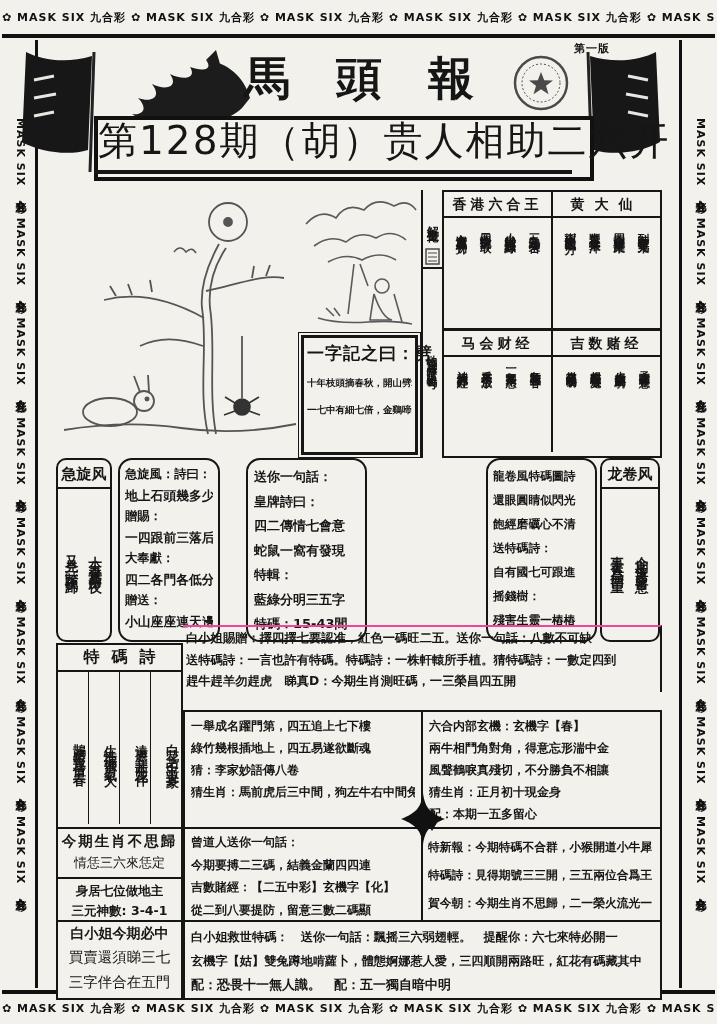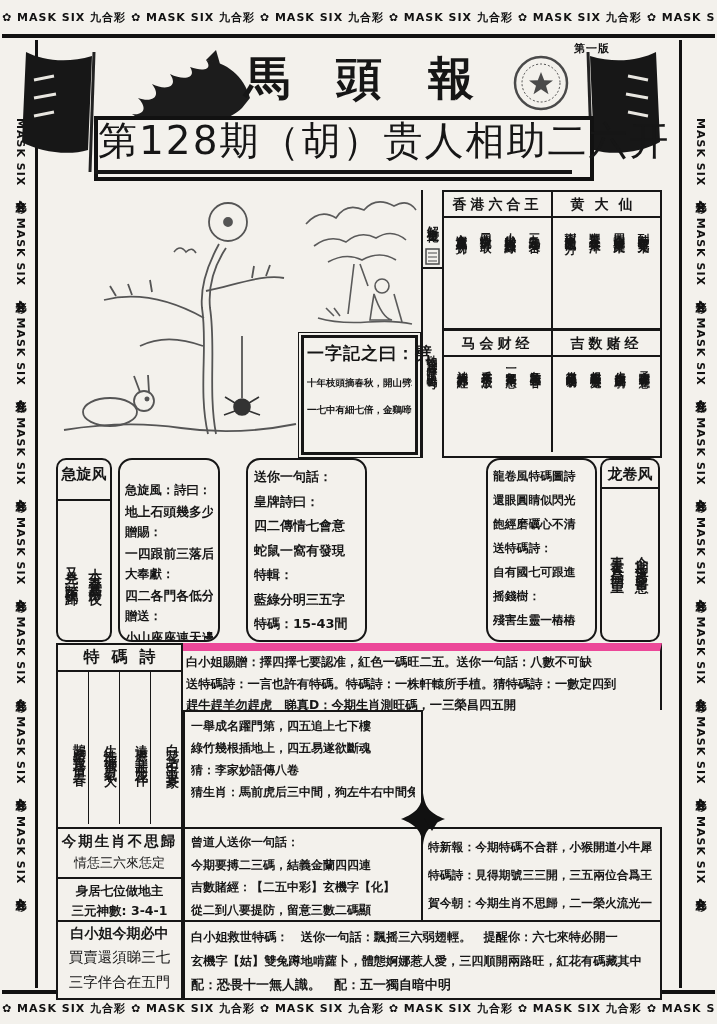--- a/index.html
+++ b/index.html
@@ -153,28 +153,28 @@
       <div class="vgroup" style="flex:1;padding-top:5px;">
         <div class="vtext vcol" style="font-size:11px;letter-spacing:1px;">從來早起唤黎明</div>
         <div class="vtext vcol" style="font-size:11px;letter-spacing:1px;">趕盡殺絕不放寬</div>
         <div class="vtext vcol" style="font-size:11px;letter-spacing:1px;">步行夸得胡馬騎</div>
         <div class="vtext vcol" style="font-size:11px;letter-spacing:1px;">子夜虎啸不在意</div>
       </div>
     </div>
   </div>
 
   <div class="abs rbox" style="left:56px;top:458px;width:56px;height:184px;border-radius:10px;">
-    <div class="ctr bold" style="font-size:15px;padding:5px 0 15px;border-bottom:2px solid #161616;font-family:Liberation Mono, monospace;">急旋风</div>
+    <div class="ctr bold" style="font-size:15px;padding:5px 0 3px;border-bottom:2px solid #161616;font-family:Liberation Mono, monospace;">急旋风</div>
     <div class="vgroup" style="height:134px;padding-top:6px;">
       <div class="vtext serif bold" style="font-size:13.5px;letter-spacing:4px;">又見二二踏夜歸</div>
       <div class="vtext serif bold" style="font-size:13.5px;letter-spacing:4px;">十分春光夏雨夜</div>
     </div>
   </div>
 
-  <div class="abs rbox" style="left:118px;top:458px;width:102px;height:184px;padding:20px 5px;">
+  <div class="abs rbox" style="left:118px;top:458px;width:102px;height:184px;padding:4px 5px;">
     <div class="line bold" style="font-size:12.3px;line-height:21px;">急旋風：詩曰：</div>
     <div class="line bold" style="font-size:12.8px;line-height:21px;">地上石頭幾多少</div>
     <div class="line bold" style="font-size:12.3px;line-height:21px;">贈賜：</div>
     <div class="line bold" style="font-size:12.8px;line-height:21px;">一四跟前三落后</div>
     <div class="line bold" style="font-size:12.3px;line-height:21px;">大奉獻：</div>
     <div class="line bold" style="font-size:12.8px;line-height:21px;">四二各門各低分</div>
     <div class="line bold" style="font-size:12.3px;line-height:21px;">贈送：</div>
     <div class="line bold" style="font-size:12.8px;line-height:21px;">小山座座連天邊</div>
   </div>
 
@@ -210,33 +210,40 @@
   <div class="abs box" style="left:56px;top:643px;width:127px;height:186px;">
     <div class="ctr bold" style="font-size:16px;letter-spacing:12px;padding:2px 0 2px 12px;border-bottom:2px solid #161616;">特碼詩</div>
     <div style="display:flex;height:152px;">
       <div class="vtext serif bold ctr" style="flex:1;font-size:13px;letter-spacing:5px;padding-top:6px;">鵲桑報喜值三春</div>
       <div class="vtext serif bold ctr" style="flex:1;font-size:13px;letter-spacing:5px;padding-top:6px;border-left:1px solid #161616;">生性偏强力氣大</div>
       <div class="vtext serif bold ctr" style="flex:1;font-size:13px;letter-spacing:5px;padding-top:6px;border-left:1px solid #161616;">遠處一井兩花伴</div>
       <div class="vtext serif bold ctr" style="flex:1;font-size:13px;letter-spacing:5px;padding-top:6px;border-left:1px solid #161616;">白花之中出英豪</div>
     </div>
   </div>
 
-  <div class="abs" style="left:183px;top:643px;width:479px;height:67px;border-top:8px solid #ec4899;border-right:2px solid #161616;padding:1px 3px;">
+  <div class="abs" style="left:183px;top:625px;width:479px;height:67px;border-top:2px solid #ec4899;border-right:2px solid #161616;padding:1px 3px;">
     <div class="line bold" style="font-size:12.3px;line-height:21.5px;">白小姐賜贈：擇四擇七要認准，紅色一碼旺二五。送你一句話：八數不可缺</div>
     <div class="line bold" style="font-size:12.3px;line-height:21.5px;">送特碼詩：一言也許有特碼。特碼詩：一株軒轅所手植。猜特碼詩：一數定四到</div>
     <div class="line bold" style="font-size:12.3px;line-height:21.5px;">趕牛趕羊勿趕虎　睇真D：今期生肖測旺碼，一三榮昌四五開</div>
   </div>
 
   <div class="abs box" style="left:183px;top:710px;width:240px;height:119px;padding:3px 6px;">
     <div class="line bold" style="font-size:12px;line-height:22px;">一舉成名躍門第，四五追上七下樓</div>
     <div class="line bold" style="font-size:12px;line-height:22px;">綠竹幾根插地上，四五易遂欲斷魂</div>
     <div class="line bold" style="font-size:12px;line-height:22px;">猜：李家妙語傳八卷</div>
     <div class="line bold" style="font-size:12px;line-height:22px;">猜生肖：馬前虎后三中間，狗左牛右中間兔</div>
   </div>
 
+  <div class="abs box" style="left:421px;top:710px;width:241px;height:119px;padding:3px 6px;">
+    <div class="line bold" style="font-size:12px;line-height:22px;">六合内部玄機：玄機字【春】</div>
+    <div class="line bold" style="font-size:12px;line-height:22px;">兩牛相鬥角對角，得意忘形湍中金</div>
+    <div class="line bold" style="font-size:12px;line-height:22px;">風聲鶴唳真殘切，不分勝負不相讓</div>
+    <div class="line bold" style="font-size:12px;line-height:22px;">猜生肖：正月初十現金身</div>
+    <div class="line bold" style="font-size:12px;line-height:22px;">配：本期一五多留心</div>
+  </div>
 
   <svg class="abs" style="left:401px;top:793px;z-index:3;" width="44" height="52" viewBox="0 0 44 52">
     <path d="M22,0 C24,15 29,20 44,26 C29,32 24,37 22,52 C20,37 15,32 0,26 C15,20 20,15 22,0 Z" fill="#111"></path>
   </svg>
   <svg class="abs" style="left:424px;top:818px;z-index:3;" width="16" height="13" viewBox="0 0 16 13">
     <polygon points="0,0 16,0 8,13" fill="#111"></polygon>
   </svg>
 
   <div class="abs box" style="left:56px;top:827px;width:127px;height:52px;padding-top:3px;">
     <div class="ctr serif nowrap" style="font-size:14.5px;font-weight:900;letter-spacing:2px;">今期生肖不思歸</div>

